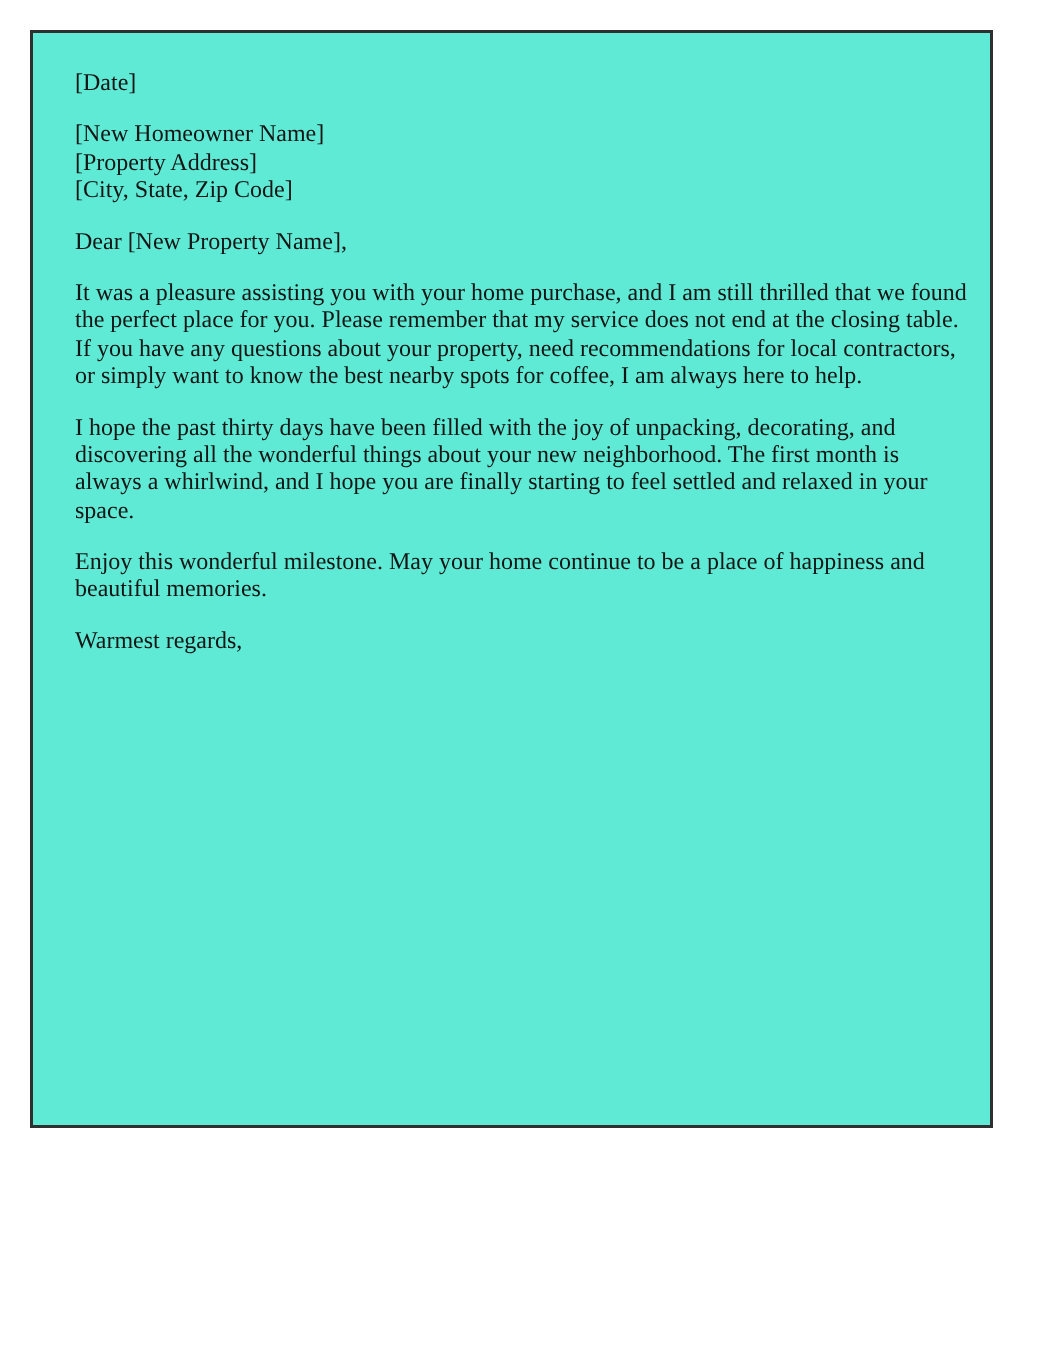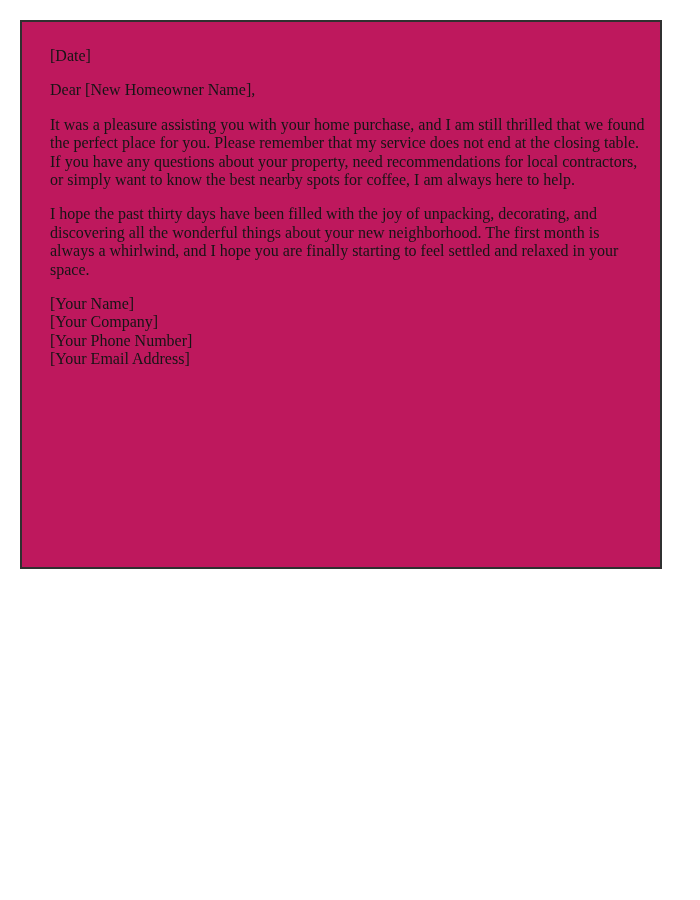--- a/index.html
+++ b/index.html
@@ -11,52 +11,53 @@
     height: 900px;
     position: relative;
     background: #ffffff;
     font-family: "Liberation Serif", "DejaVu Serif", serif;
   }
   .page {
     position: absolute;
     left: 20px;
     top: 20px;
     width: 642px;
-    height: 549px;
+    height: 732px;
     box-sizing: border-box;
     border: 2px solid #303030;
-    background: #be185d;
+    background: #5eead4;
     padding: 9px 13px 0 28px;
     overflow: hidden;
   }
   .page p {
     margin: 16px 0;
     font-size: 16px;
     line-height: 1.15;
     color: #151515;
     text-align: left;
   }
 </style>
 </head>
 <body>
 
 <div class="page">
 
   <p>[Date]</p>
 
+  <p>
+    <span>[New Homeowner Name]</span><br>
+    <span>[Property Address]</span><br>
+    <span>[City, State, Zip Code]</span>
+  </p>
 
-  <p>Dear [New Homeowner Name],</p>
+  <p>Dear [New Property Name],</p>
 
 
   <p>It was a pleasure assisting you with your home purchase, and I am still thrilled that we found the perfect place for you. Please remember that my service does not end at the closing table. If you have any questions about your property, need recommendations for local contractors, or simply want to know the best nearby spots for coffee, I am always here to help.</p>
 
   <p>I hope the past thirty days have been filled with the joy of unpacking, decorating, and discovering all the wonderful things about your new neighborhood. The first month is always a whirlwind, and I hope you are finally starting to feel settled and relaxed in your space.</p>
 
+  <p>Enjoy this wonderful milestone. May your home continue to be a place of happiness and beautiful memories.</p>
 
+  <p>Warmest regards,</p>
 
-  <p>
-    <span>[Your Name]</span><br>
-    <span>[Your Company]</span><br>
-    <span>[Your Phone Number]</span><br>
-    <span>[Your Email Address]</span>
-  </p>
 
 </div>
 
 </body></html>

